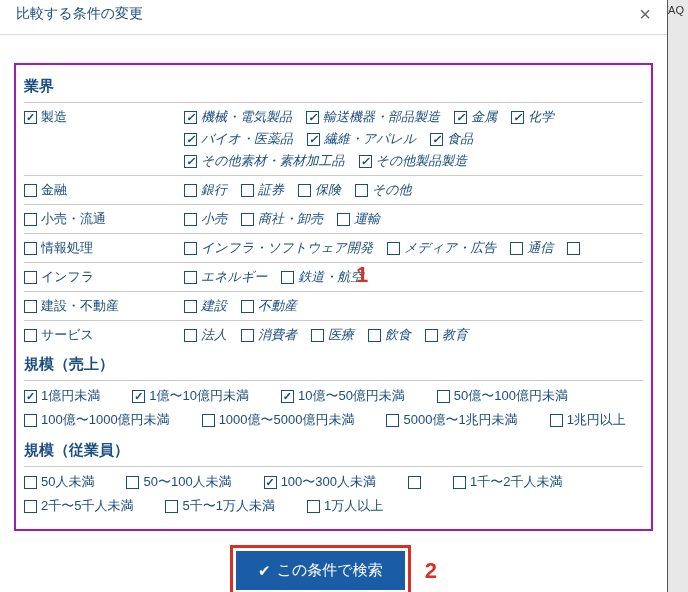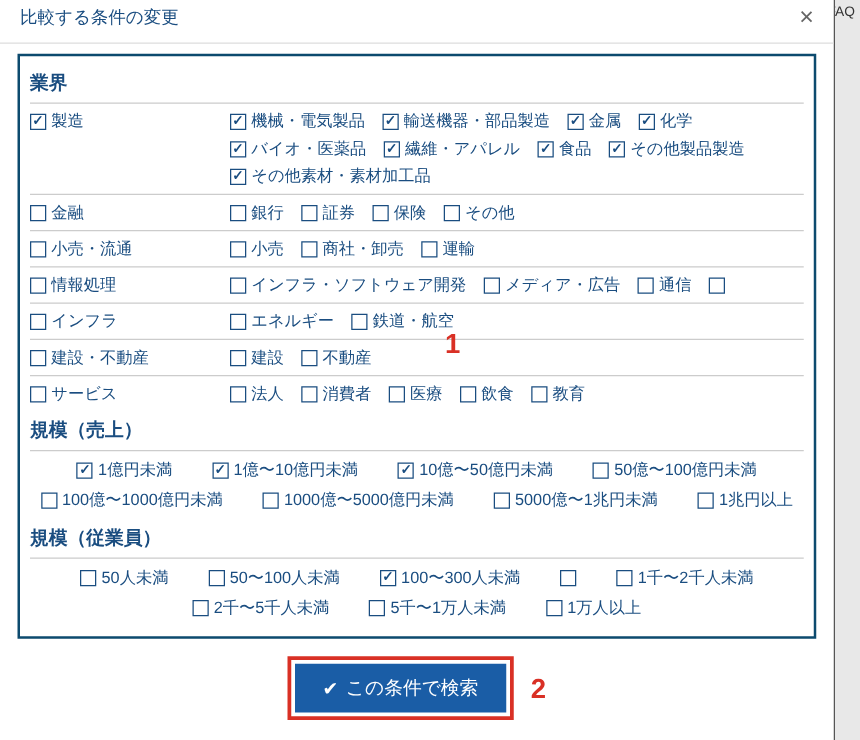--- a/index.html
+++ b/index.html
@@ -36,22 +36,23 @@
   .close-x {
     font-size: 20px;
     color: #666;
     cursor: pointer;
     line-height: 1;
   }
   .modal-body {
     padding: 8px 14px 4px 14px;
   }
   .red-box {
-    border: 2px solid #0c4a6e;
+    border: 2px solid #a21caf;
     padding: 6px 8px 8px 8px;
+    margin-top: 20px;
   }
   .section-title {
     font-size: 15px;
     font-weight: bold;
     color: #1a4d80;
     margin: 6px 0 6px 0;
   }
   .row {
     display: flex;
     align-items: flex-start;
@@ -63,20 +64,21 @@
     width: 160px;
     flex-shrink: 0;
     display: flex;
     align-items: center;
   }
   .row-items {
     flex: 1;
     display: flex;
     flex-wrap: wrap;
     gap: 4px 14px;
+    font-style: italic;
   }
   .cb {
     display: inline-flex;
     align-items: center;
     gap: 4px;
     color: #1a4d80;
     white-space: nowrap;
     cursor: pointer;
   }
   .box {
@@ -94,21 +96,20 @@
     content: "✓";
     color: #1a4d80;
     font-weight: bold;
   }
   .flat-group {
     display: flex;
     flex-wrap: wrap;
     gap: 6px 32px;
     border-top: 1px solid #ccc;
     padding: 6px 0;
-    justify-content: center;
   }
   .callout-num {
     font-size: 22px;
     font-weight: bold;
     color: #d93025;
   }
   .callout1 {
     position: absolute;
     top: 262px;
     left: 356px;
@@ -199,25 +200,25 @@
               <label class="cb">
                 <span class="box checked"></span>
                 <span>繊維・アパレル</span>
               </label>
               <label class="cb">
                 <span class="box checked"></span>
                 <span>食品</span>
               </label>
               <label class="cb">
                 <span class="box checked"></span>
+                <span>その他素材・素材加工品</span>
+              </label>
+              <label class="cb">
+                <span class="box checked"></span>
                 <span>その他製品製造</span>
-              </label>
-              <label class="cb">
-                <span class="box checked"></span>
-                <span>その他素材・素材加工品</span>
               </label>
             </div>
           </div>
           <div class="row">
             <div class="row-cat">
               <label class="cb">
                 <span class="box"></span>
                 <span>金融</span>
               </label>
             </div>

